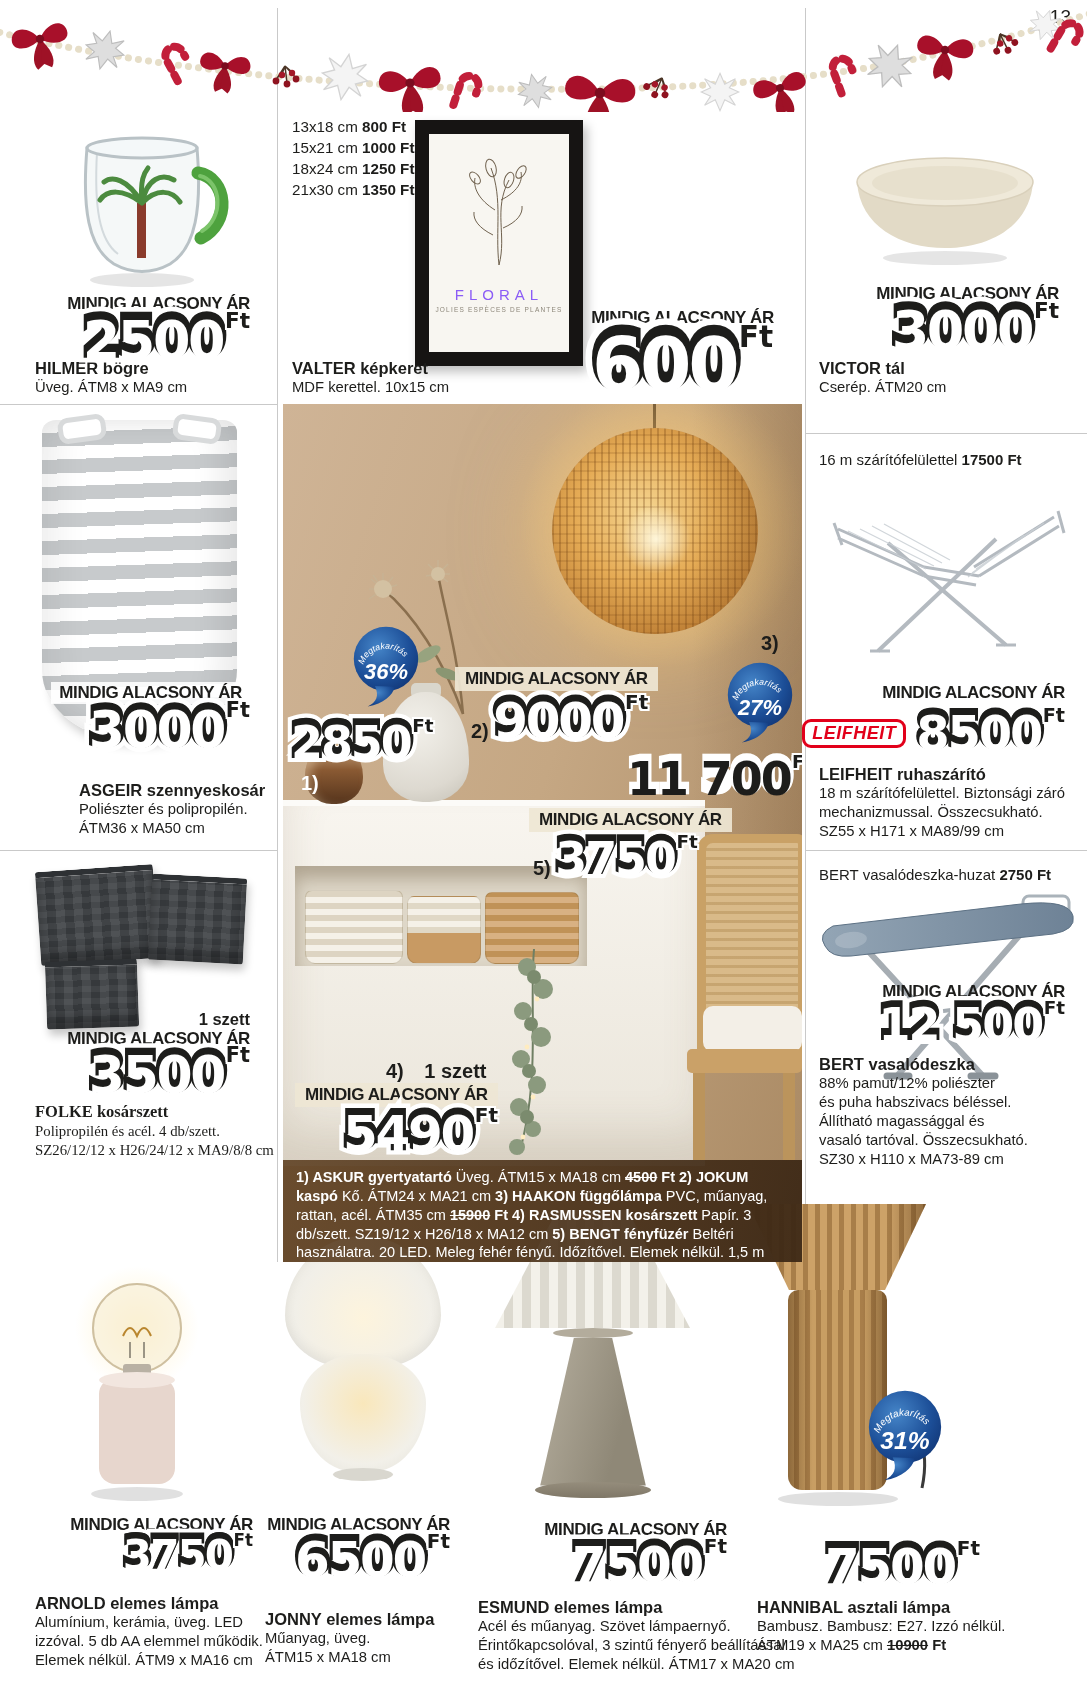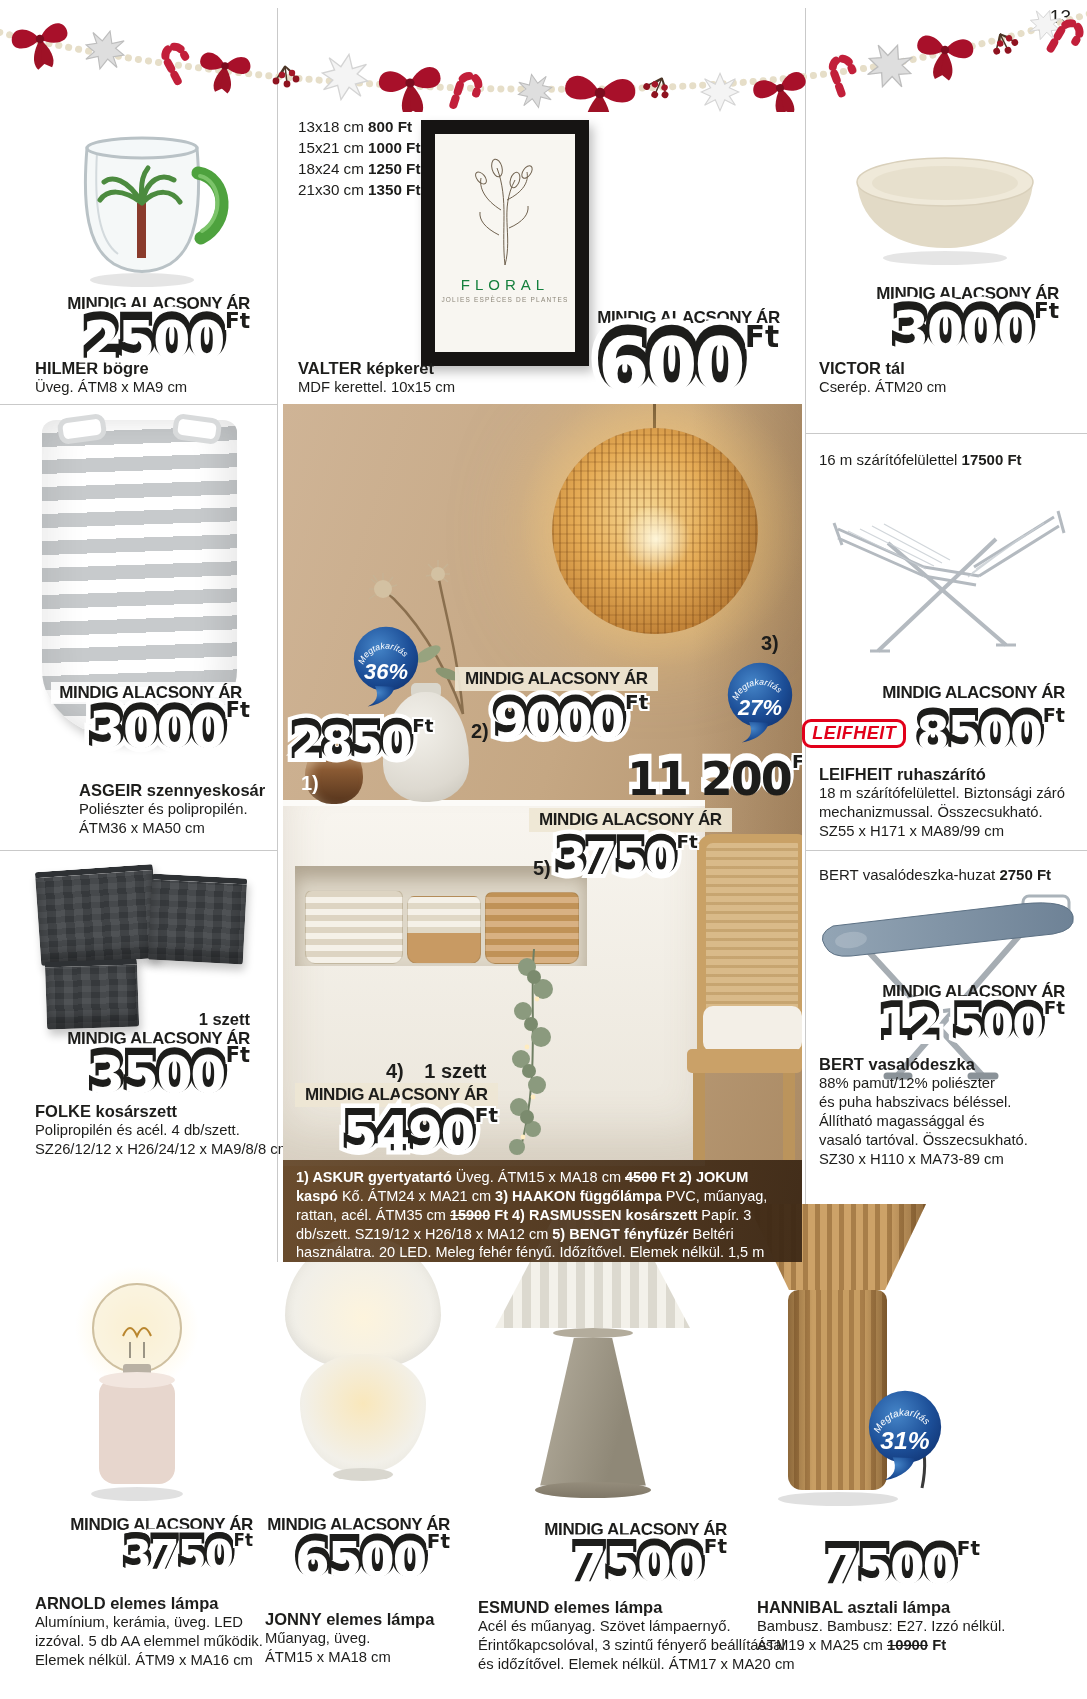--- a/index.html
+++ b/index.html
@@ -197,40 +197,40 @@
     <div class="abs tright" style="right:27px;top:182px;">
       <div class="mindig">MINDIG ALACSONY ÁR</div>
       <span class="splash" style="font-size:54px;"><span class="num" data-text="2500">2500</span><span class="ft">Ft</span></span>
     </div>
     <div class="abs" style="left:35px;top:247px;">
       <div class="pname">HILMER bögre</div>
       <div class="desc">Üveg. ÁTM8 x MA9 cm</div>
     </div>
   </div>
 
-  <div class="abs" style="left:289px;top:112px;width:519px;height:292px;">
+  <div class="abs" style="left:283px;top:112px;width:519px;height:292px;">
     <div class="abs sizes" style="left:9px;top:4px;">
       <div><span>13x18 cm</span> <b>800 Ft</b></div>
       <div><span>15x21 cm</span> <b>1000 Ft</b></div>
       <div><span>18x24 cm</span> <b>1250 Ft</b></div>
       <div><span>21x30 cm</span> <b>1350 Ft</b></div>
     </div>
     <div class="abs" style="left:132px;top:8px;width:168px;height:246px;background:#161413;padding:14px;box-sizing:border-box;box-shadow:4px 6px 10px rgba(0,0,0,0.25);">
       <div style="width:100%;height:100%;background:#f8f6f1;position:relative;overflow:hidden;">
         <svg width="140" height="130" viewBox="0 0 140 130" style="display:block;margin:6px auto 0;">
           <g stroke="#70624f" stroke-width="1" fill="none">
             <path d="M70 125 C 66 90 74 60 62 28 M70 125 C 78 95 64 70 80 40"></path>
             <path d="M66 70 C 50 60 44 48 46 38 M72 60 C 88 52 94 42 92 32 M64 95 C 50 88 44 80 45 72 M74 88 C 88 82 94 74 93 66"></path>
             <ellipse cx="62" cy="28" rx="5" ry="9" transform="rotate(-15 62 28)"></ellipse>
             <ellipse cx="80" cy="40" rx="4.5" ry="8" transform="rotate(18 80 40)"></ellipse>
             <ellipse cx="46" cy="38" rx="4" ry="7" transform="rotate(-40 46 38)"></ellipse>
             <ellipse cx="92" cy="32" rx="4" ry="7" transform="rotate(35 92 32)"></ellipse>
           </g>
         </svg>
-        <div style="text-align:center;font-size:15px;letter-spacing:5px;color:#15803d;margin-top:6px;">FLORAL</div>
+        <div style="text-align:center;font-size:15px;letter-spacing:5px;color:#8b5cf6;margin-top:16px;">FLORAL</div>
         <div style="text-align:center;font-size:6.5px;letter-spacing:1.2px;color:#8d877a;margin-top:3px;">JOLIES ESPÈCES DE PLANTES</div>
       </div>
     </div>
     <div class="abs" style="left:282px;top:196px;width:235px;text-align:center;">
       <div class="mindig">MINDIG ALACSONY ÁR</div>
       <span class="splash" style="font-size:74px;"><span class="num" data-text="600">600</span><span class="ft">Ft</span></span>
     </div>
     <div class="abs" style="left:9px;top:247px;">
       <div class="pname">VALTER képkeret</div>
       <div class="desc">MDF kerettel. 10x15 cm</div>
@@ -274,21 +274,21 @@
     <div class="abs" style="left:38px;top:12px;width:210px;height:165px;">
       <div class="fk" style="left:0;top:6px;width:118px;height:88px;transform:rotate(-4deg);"></div>
       <div class="fk" style="left:112px;top:14px;width:95px;height:80px;transform:rotate(3deg);"></div>
       <div class="fk" style="left:8px;top:98px;width:92px;height:62px;transform:rotate(-2deg);"></div>
     </div>
     <div class="abs tright" style="right:27px;top:160px;z-index:5;">
       <div class="pname">1 szett</div>
       <div class="mindig">MINDIG ALACSONY ÁR</div>
       <span class="splash" style="font-size:52px;"><span class="num" data-text="3500">3500</span><span class="ft">Ft</span></span>
     </div>
-    <div class="abs" style="left:35px;top:252px;">
+    <div class="abs" style="left:35px;top:252px;font-family:Liberation Serif, serif;">
       <div class="pname">FOLKE kosárszett</div>
       <div class="desc">Polipropilén és acél. 4 db/szett.</div>
       <div class="desc">SZ26/12/12 x H26/24/12 x MA9/8/8 cm</div>
     </div>
   </div>
 
   <div class="scene">
     <div class="sc-glow"></div>
     <div class="sc-cord"></div>
     <div class="sc-lamp"></div>
@@ -351,21 +351,21 @@
     <div class="abs sc-price" style="left:188px;top:292px;">
       <span class="scene-no">2)</span>
       <span class="splash" style="font-size:50px;"><span class="num" data-text="9000">9000</span><span class="ft">Ft</span></span>
     </div>
     <div class="abs sc-price" style="left:8px;top:316px;">
       <span class="splash" style="font-size:46px;"><span class="num" data-text="2850">2850</span><span class="ft">Ft</span></span>
     </div>
     <div class="abs sc-price scene-no light" style="left:18px;top:368px;">1)</div>
     <div class="abs sc-price scene-no" style="left:478px;top:228px;">3)</div>
     <div class="abs sc-price" style="left:344px;top:352px;">
-      <span class="splash dark" style="font-size:46px;"><span class="num" data-text="11 500">11 200</span><span class="ft">Ft</span></span>
+      <span class="splash dark" style="font-size:46px;"><span class="num" data-text="11 500">11 700</span><span class="ft">Ft</span></span>
     </div>
     <div class="abs sc-price" style="left:246px;top:404px;">
       <span class="band mindig">MINDIG ALACSONY ÁR</span>
     </div>
     <div class="abs sc-price" style="left:250px;top:432px;">
       <span class="scene-no">5)</span>
       <span class="splash" style="font-size:46px;"><span class="num" data-text="3750">3750</span><span class="ft">Ft</span></span>
     </div>
     <div class="abs sc-price" style="left:103px;top:656px;">
       <span class="scene-no">4)</span>

